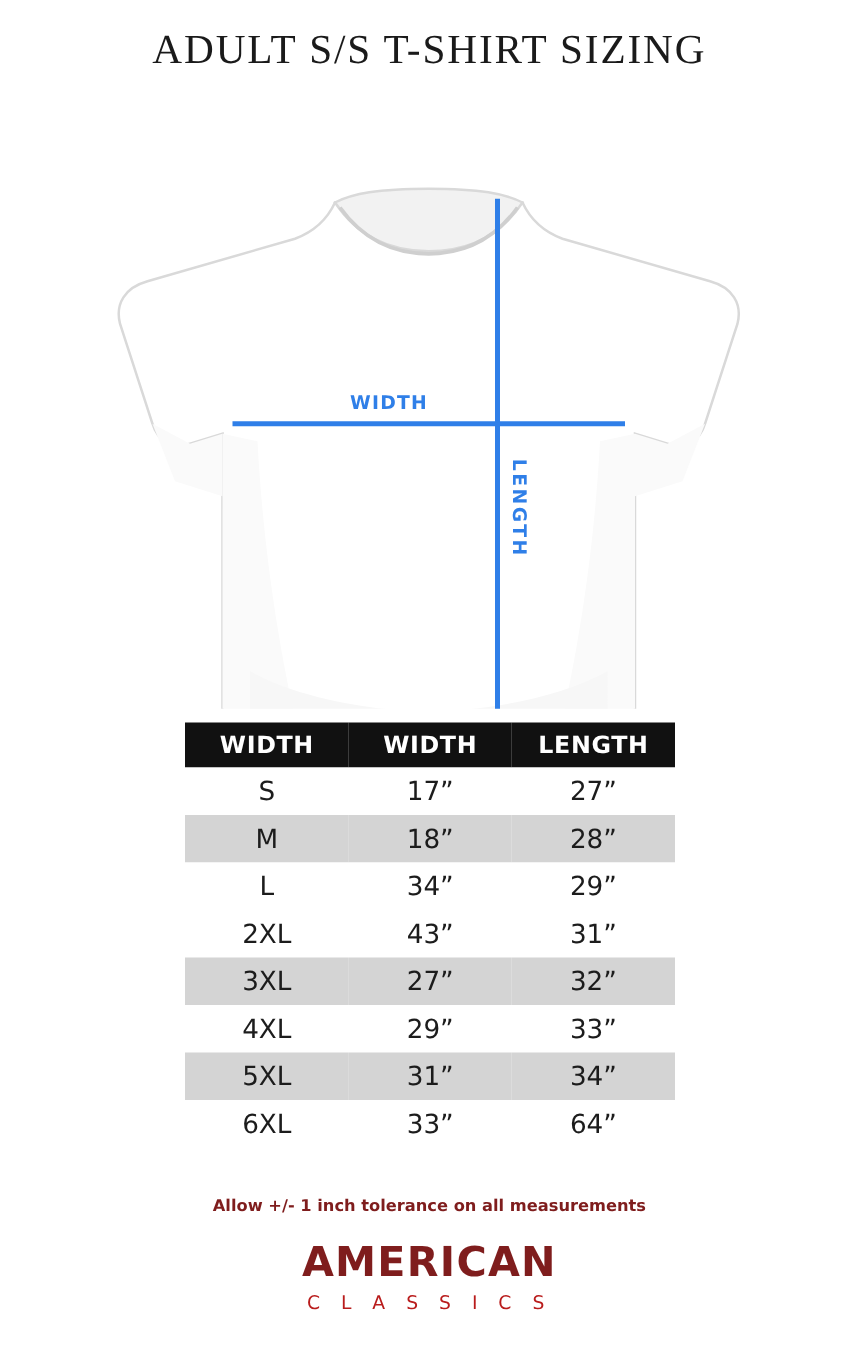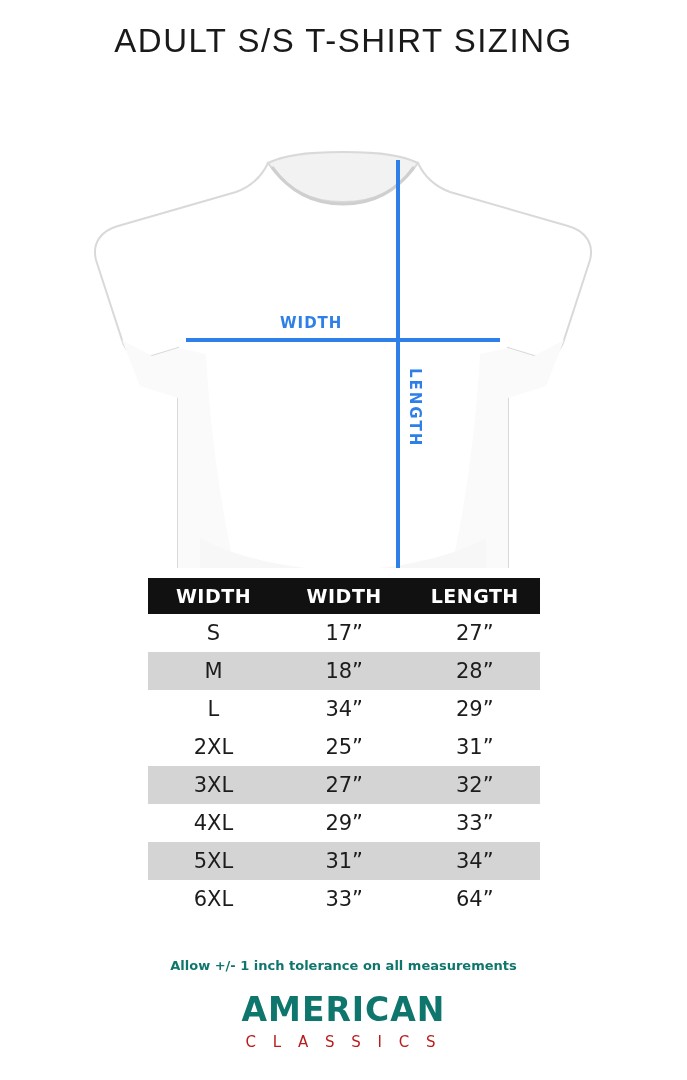--- a/index.html
+++ b/index.html
@@ -21,21 +21,21 @@
   }
 
   
   .title {
     text-align: center;
     font-size: 33px;
     letter-spacing: 1.5px;
     color: #1a1a1a;
     font-weight: 400;
     padding-top: 22px;
-    font-family: Liberation Sans, sans-serif;
+    font-family: Liberation Serif, serif;
   }
 
   
   .shirt-area {
     position: relative;
     width: 687px;
     height: 500px;
     margin-top: 8px;
   }
   .shirt-svg {
@@ -102,37 +102,37 @@
   table.size-table col.c1 { width: 33.4%; }
   table.size-table col.c2 { width: 33.3%; }
   table.size-table col.c3 { width: 33.3%; }
 
   .tolerance {
     position: absolute;
     left: 0;
     top: 958px;
     width: 687px;
     text-align: center;
-    color: #0f766e;
+    color: #7f1d1d;
     font-size: 13px;
     font-weight: bold;
     font-family: "DejaVu Sans", sans-serif;
   }
 
   .brand {
     position: absolute;
     left: 0;
     top: 990px;
     width: 687px;
     text-align: center;
   }
   .brand-main {
     font-size: 33px;
     letter-spacing: 1px;
-    color: #0f766e;
+    color: #7f1d1d;
     font-weight: bold;
     font-family: "DejaVu Sans", sans-serif;
   }
   .brand-sub {
     margin-top: 4px;
     font-size: 15px;
     letter-spacing: 6px;
     color: #b91c1c;
     font-family: "DejaVu Sans", sans-serif;
   }
@@ -213,21 +213,21 @@
           <td>18”</td>
           <td>28”</td>
         </tr>
         <tr class="row-even">
           <td>L</td>
           <td>34”</td>
           <td>29”</td>
         </tr>
         <tr class="row-even">
           <td>2XL</td>
-          <td>25”</td>
+          <td>43”</td>
           <td>31”</td>
         </tr>
         <tr class="row-odd">
           <td>3XL</td>
           <td>27”</td>
           <td>32”</td>
         </tr>
         <tr class="row-even">
           <td>4XL</td>
           <td>29”</td>

